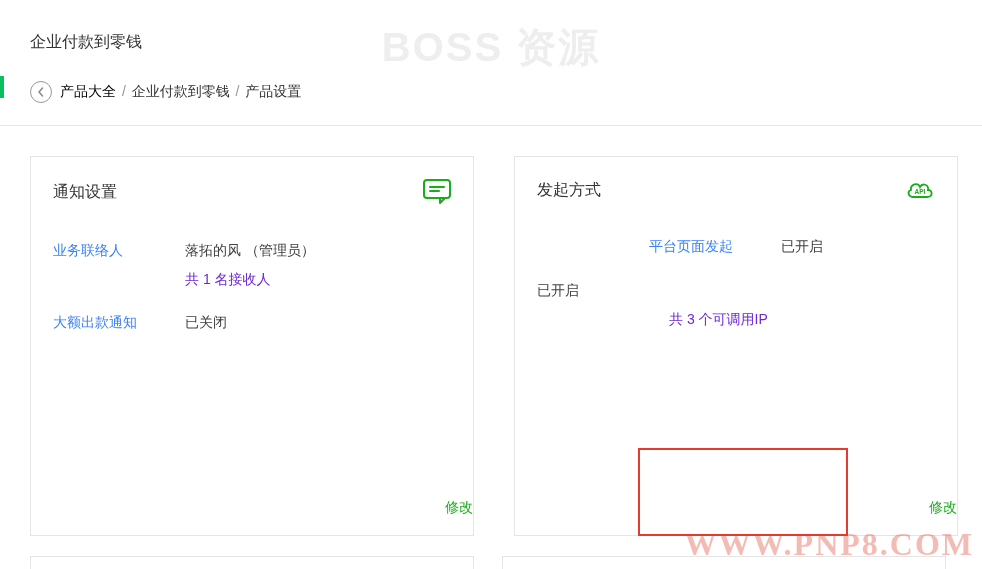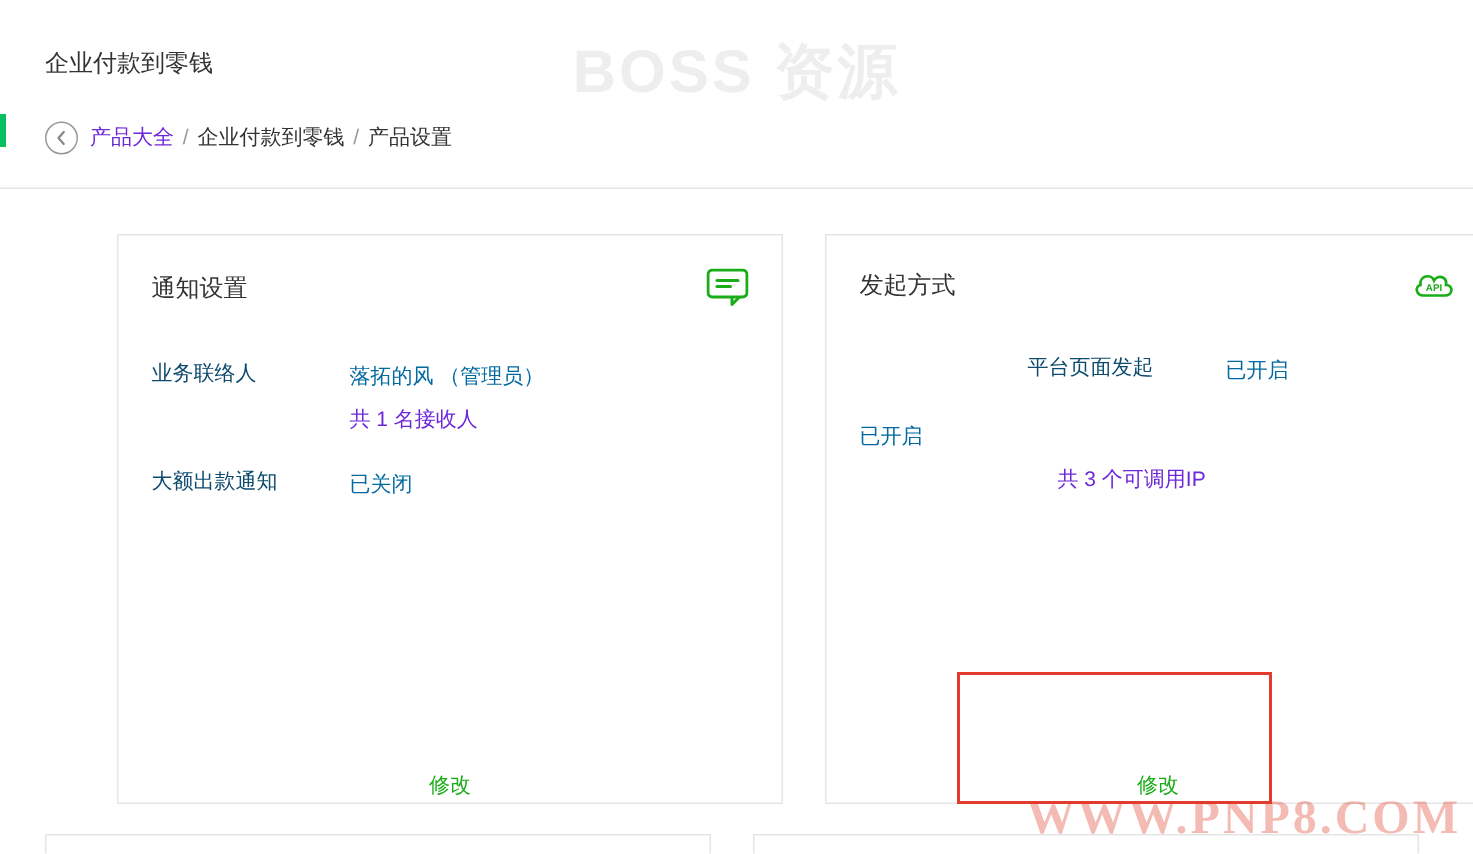--- a/index.html
+++ b/index.html
@@ -40,41 +40,40 @@
     width: 22px; height: 22px;
     border: 1.5px solid #999;
     border-radius: 50%;
     display: inline-flex;
     align-items: center;
     justify-content: center;
     cursor: pointer;
   }
   .back-circle svg { display:block; }
   .crumb { font-size: 14px; color: #999; }
-  .crumb-link { color: #6d28d9; cursor: pointer; }
+  .crumb-link { color: #000000; cursor: pointer; }
   .crumb-sep { color: #999; margin: 0 2px; }
   .crumb-current { color: #333; }
   .watermark {
     position: absolute;
     top: 20px;
     left: 50%;
     transform: translateX(-50%);
     font-size: 40px;
     font-weight: 800;
     color: #eeeeee;
     letter-spacing: 2px;
     z-index: 0;
     white-space: nowrap;
     pointer-events: none;
   }
   .content {
     padding: 30px;
     display: flex;
-    gap: 28px;
-    margin-left: 48px;
+    gap: 40px;
   }
   .card {
     flex: 0 0 444px;
     height: 380px;
     border: 1px solid #e5e5e5;
     background: #fff;
     position: relative;
     padding: 22px 22px 0 22px;
   }
   .card-header {
@@ -89,35 +88,34 @@
   }
   .icon-slot svg { display:block; }
   .row {
     display: flex;
     margin-bottom: 10px;
     font-size: 14px;
     line-height: 22px;
   }
   .row-label {
     width: 132px;
-    color: #0c4a6e;
+    color: #3b82f6;
     flex-shrink: 0;
-    font-family: Liberation Mono, monospace;
-  }
-  .row-value { color: #0369a1; }
+  }
+  .row-value { color: #404040; }
   .row-sub {
     margin-left: 132px;
     color: #6d28d9;
     font-size: 14px;
     margin-bottom: 22px;
   }
   .card-footer {
     position: absolute;
-    left: 0; right: 0; bottom: 2px;
-    text-align: center;
+    left: 0; right: 0; bottom: 18px;
+    text-align: right;
   }
   .modify-link {
     color: #1aad19;
     font-size: 14px;
     cursor: pointer;
   }
   .red-box {
     position: absolute;
     border: 2px solid #e33b2e;
     pointer-events: none;

